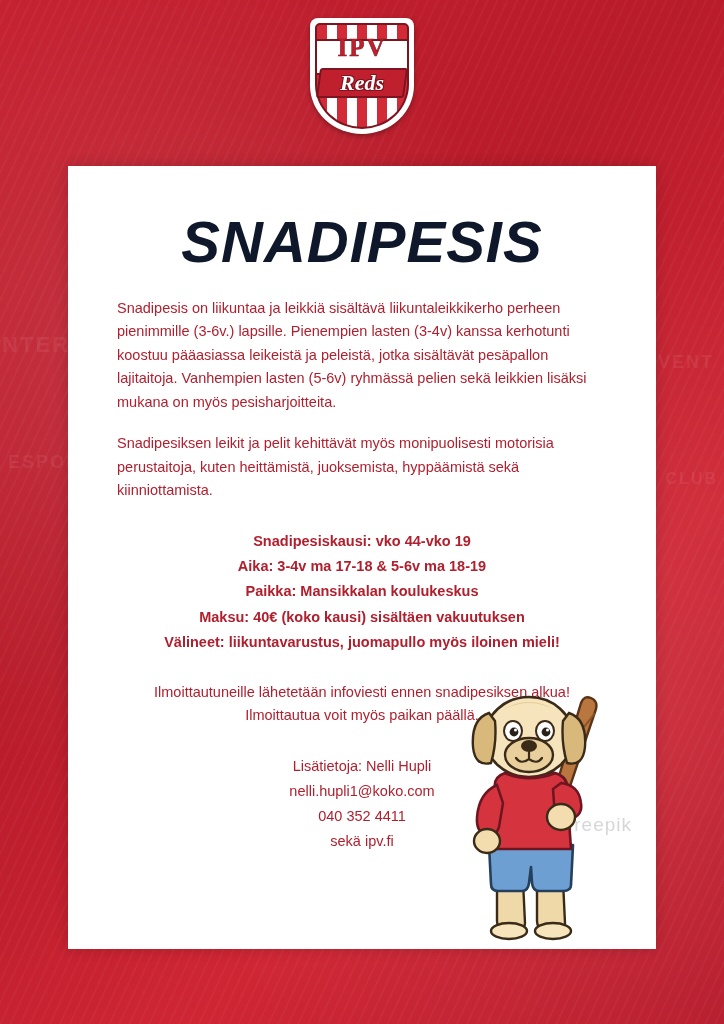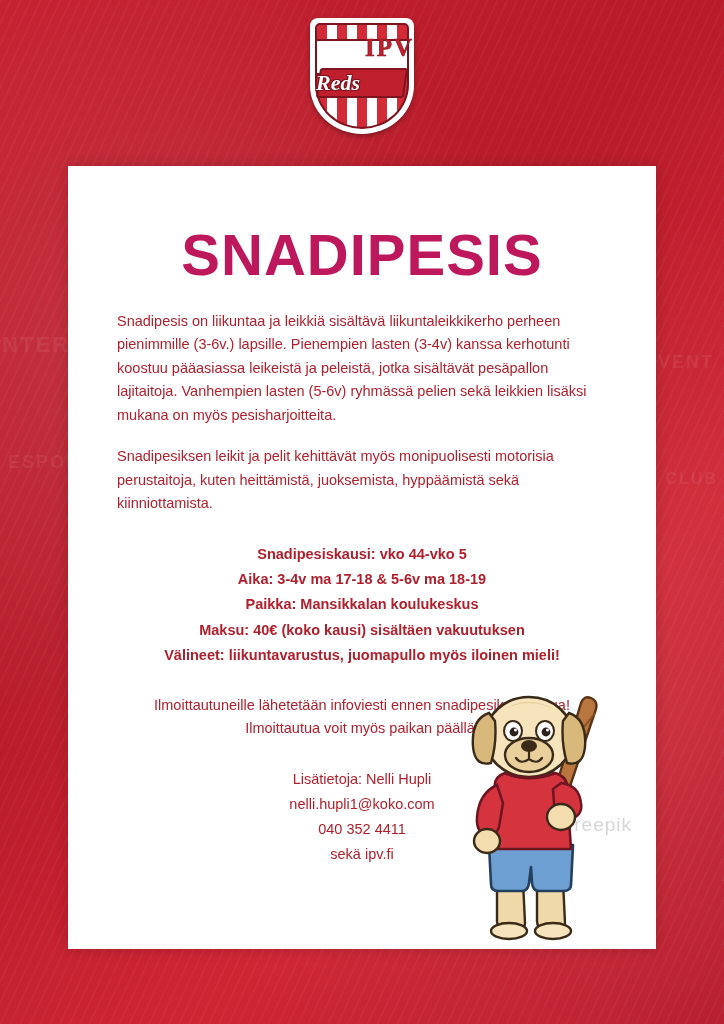--- a/index.html
+++ b/index.html
@@ -86,41 +86,41 @@
     top: 14px;
     height: 32px;
     background: #ffffff;
     border-top: 2px solid #7d1420;
     border-bottom: 2px solid #7d1420;
   }
   .logo-ipv {
     position: absolute;
     top: 16px;
     left: 0; right: 0;
-    text-align: right;
+    text-align: center;
     font-family: "Liberation Serif", serif;
     font-weight: bold;
     font-size: 25px;
     letter-spacing: 2px;
     color: #c0202e;
     -webkit-text-stroke: 0.6px #7d1420;
     z-index: 3;
   }
   .logo-reds {
     position: absolute;
     top: 52px;
     left: 0; right: 0;
+    text-align: center;
     font-family: "Liberation Serif", serif;
     font-style: italic;
     font-weight: bold;
     font-size: 22px;
     color: #ffffff;
     text-shadow: 1px 1px 0 #7d1420, -1px 1px 0 #7d1420, 1px -1px 0 #7d1420, -1px -1px 0 #7d1420;
     z-index: 3;
-    padding-left: 6px;
   }
   .logo-reds-bar {
     position: absolute;
     top: 50px;
     left: 8px; right: 8px;
     height: 26px;
     background: #c0202e;
     border: 2px solid #7d1420;
     border-radius: 3px;
     z-index: 2;
@@ -131,28 +131,29 @@
   .card {
     position: absolute;
     left: 68px;
     top: 166px;
     width: 588px;
     height: 783px;
     background: #ffffff;
     box-shadow: 0 0 12px rgba(0,0,0,0.18);
   }
   .title {
-    margin: 17px;
+    margin: 4px;
     padding-top: 38px;
     text-align: center;
     font-size: 58px;
     font-weight: bold;
     letter-spacing: 1px;
-    color: #be185d;
+    color: #0f172a;
     font-family: "Liberation Sans", sans-serif;
+    font-style: italic;
   }
   .body-text {
     color: #b01f2d;
     text-align: left;
     font-size: 14.5px;
     line-height: 1.62;
     margin: 0 auto;
     width: 490px;
   }
   .para { margin: 0 0 18px 0; }
@@ -228,21 +229,21 @@
   <div class="card">
 
     <h1 class="title">SNADIPESIS</h1>
 
     <div class="body-text">
       <p class="para first">Snadipesis on liikuntaa ja leikkiä sisältävä liikuntaleikkikerho perheen pienimmille (3-6v.) lapsille. Pienempien lasten (3-4v) kanssa kerhotunti koostuu pääasiassa leikeistä ja peleistä, jotka sisältävät pesäpallon lajitaitoja. Vanhempien lasten (5-6v) ryhmässä pelien sekä leikkien lisäksi mukana on myös pesisharjoitteita.</p>
       <p class="para">Snadipesiksen leikit ja pelit kehittävät myös monipuolisesti motorisia perustaitoja, kuten heittämistä, juoksemista, hyppäämistä sekä kiinniottamista.</p>
     </div>
 
     <div class="facts">
-      <div>Snadipesiskausi: vko 44-vko 5</div>
+      <div>Snadipesiskausi: vko 44-vko 19</div>
       <div>Aika: 3-4v ma 17-18 &amp; 5-6v ma 18-19</div>
       <div>Paikka: Mansikkalan koulukeskus</div>
       <div>Maksu: 40€ (koko kausi) sisältäen vakuutuksen</div>
       <div>Välineet: liikuntavarustus, juomapullo myös iloinen mieli!</div>
     </div>
 
     <div class="note">
       <div>Ilmoittautuneille lähetetään infoviesti ennen snadipesiksen alkua!</div>
       <div>Ilmoittautua voit myös paikan päällä.</div>
     </div>

